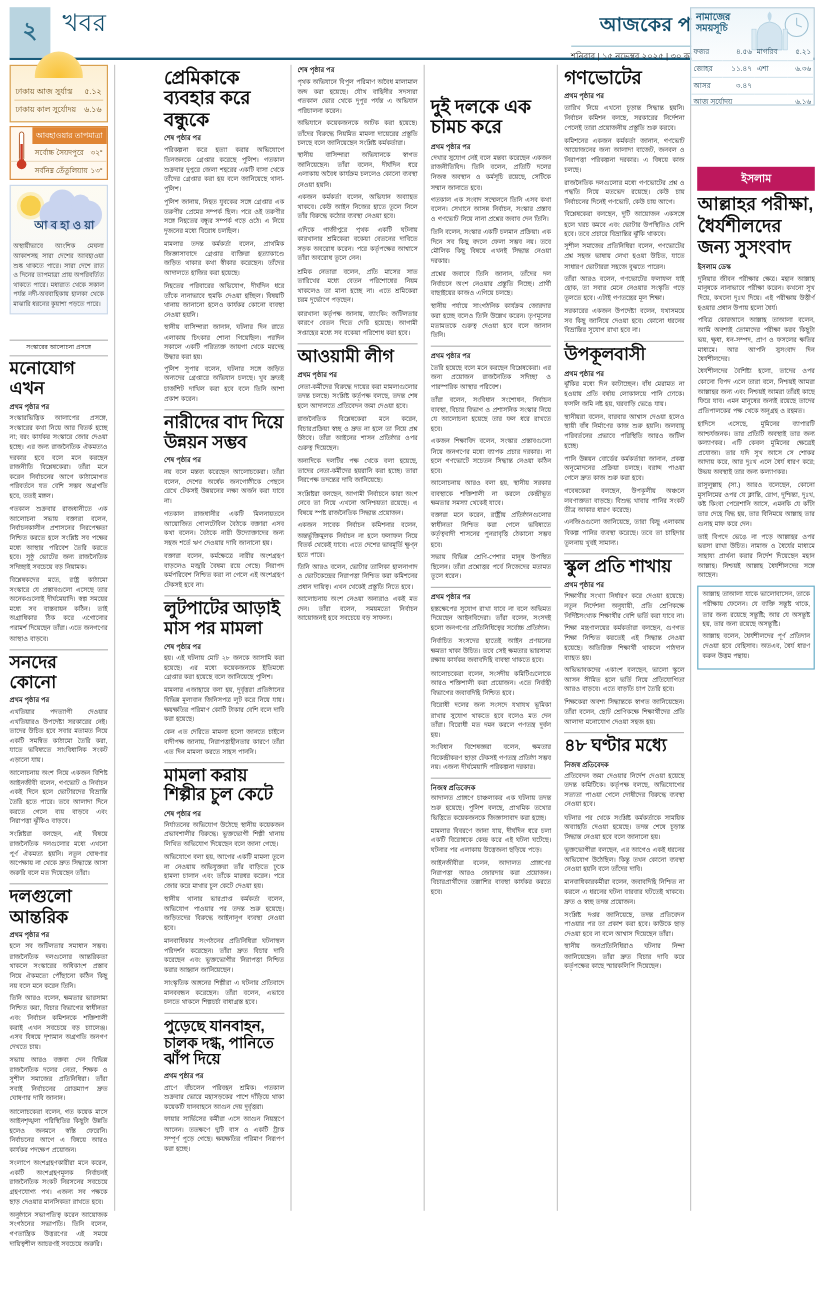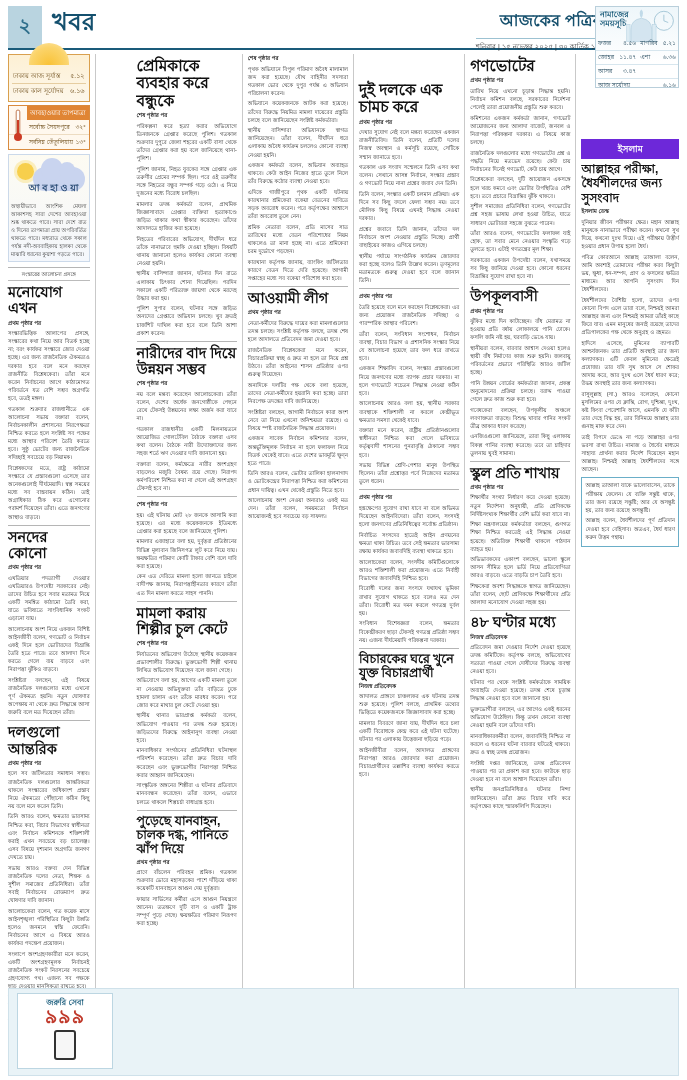--- a/index.html
+++ b/index.html
@@ -31,22 +31,22 @@
     width: 34px;
     background: #b9d4e0;
     display: flex;
     align-items: center;
     justify-content: center;
     font-size: 19px;
     color: #2f6f8c;
     font-weight: bold;
   }
   .section-name {
-    font-size: 24px;
-    font-weight: bold;
+    font-size: 20px;
+    font-weight: normal;
     color: #14506e;
     padding: 4px 0 0 10px;
     letter-spacing: .5px;
     line-height: 1;
   }
   .masthead-mid { flex: 1; }
   .paper-brand {
     text-align: right;
     padding-right: 6px;
     padding-top: 2px;
@@ -61,29 +61,28 @@
     font-size: 7px;
     color: #333;
     margin-top: 3px;
     border-top: 1px solid #9cc2d2;
     padding-top: 2px;
     display: inline-block;
   }
 
   
   .prayer-widget {
-    width: 84px;
+    width: 104px;
     border: 1px solid #b9cfdb;
     position: absolute;
     right: 0px;
     top: 0px;
     height: 82px;
     background: linear-gradient(180deg,#eef6fa 0%, #ffffff 70%);
     overflow: hidden;
-    font-family: Liberation Serif, serif;
   }
   .prayer-title {
     font-size: 8px;
     color: #1a5b7a;
     font-weight: bold;
     padding: 3px 0 0 4px;
     line-height: 1.15;
     position: relative;
     z-index: 3;
     text-shadow: 0 0 2px #fff;
@@ -178,21 +177,21 @@
     padding: 1.5px 3px 1.5px 20px;
     border-bottom: 1px solid #eddcc2;
   }
   .temp-row:last-child { border-bottom: none; }
 
   .weather-box {
     border: 1px solid #cbd9ea;
     background: linear-gradient(180deg,#fdfbf2 0%,#f4f7fc 100%);
     padding: 2px;
     position: relative;
-    margin-bottom: 5px;
+    margin-bottom: 21px;
     min-height: 52px;
   }
   .cloud {
     position: absolute;
     right: 4px; top: 12px;
     width: 52px; height: 24px;
     background: #c9d4ef;
     border-radius: 16px;
   }
   .cloud:before {
@@ -250,30 +249,30 @@
     text-align: justify;
     color: #1c1c1c;
     hyphens: auto;
     word-spacing: .3px;
   }
   .body p { margin-bottom: 2.5px; }
   .rule { border-top: 1px solid #b5b5b5; margin: 4px 0 3px; }
 
   
   .sec-head {
-    background: #6d28d9;
+    background: #be185d;
     color: #fff;
     font-size: 9px;
     text-align: center;
     padding: 2.5px 0;
     font-weight: bold;
     margin: 3px 0 3px 0;
   }
   .islam-hl {
-    font-size: 12px;
+    font-size: 15px;
     font-weight: bold;
     line-height: 1.2;
     margin-bottom: 2px;
   }
   .box-frame {
     border: 1px solid #6aaec8;
     padding: 3px;
     margin-top: 4px;
   }
 
@@ -470,20 +469,21 @@
         <div class="body">
           <p>নয় বলে মন্তব্য করেছেন আলোচকেরা। তাঁরা বলেন, দেশের অর্ধেক জনগোষ্ঠীকে পেছনে রেখে টেকসই উন্নয়নের লক্ষ্য অর্জন করা যাবে না।</p>
           <p>গতকাল রাজধানীর একটি মিলনায়তনে আয়োজিত গোলটেবিল বৈঠকে বক্তারা এসব কথা বলেন। বৈঠকে নারী উদ্যোক্তাদের জন্য সহজ শর্তে ঋণ দেওয়ার দাবি জানানো হয়।</p>
           <p>বক্তারা বলেন, কর্মক্ষেত্রে নারীর অংশগ্রহণ বাড়লেও মজুরি বৈষম্য রয়ে গেছে। নিরাপদ কর্মপরিবেশ নিশ্চিত করা না গেলে এই অংশগ্রহণ টেকসই হবে না।</p>
         </div>
       </div>
 
       <div class="rule"></div>
 
       <div>
+        <h2 class="hl">লুটপাটের আড়াই মাস পর মামলা</h2>
         <div class="byline">শেষ পৃষ্ঠার পর</div>
         <div class="body">
           <p>হয়। এই ঘটনায় মোট ২৮ জনকে আসামি করা হয়েছে। এর মধ্যে কয়েকজনকে ইতিমধ্যে গ্রেপ্তার করা হয়েছে বলে জানিয়েছে পুলিশ।</p>
           <p>মামলার এজাহারে বলা হয়, দুর্বৃত্তরা প্রতিষ্ঠানের বিভিন্ন মূল্যবান জিনিসপত্র লুট করে নিয়ে যায়। ক্ষয়ক্ষতির পরিমাণ কোটি টাকার বেশি বলে দাবি করা হয়েছে।</p>
           <p>কেন এত দেরিতে মামলা হলো জানতে চাইলে বাদীপক্ষ জানায়, নিরাপত্তাহীনতার কারণে তাঁরা এত দিন মামলা করতে সাহস পাননি।</p>
         </div>
       </div>
 
       <div class="rule"></div>
 
@@ -582,21 +582,20 @@
           <p>নির্বাচিত সংসদের হাতেই আইন প্রণয়নের ক্ষমতা থাকা উচিত। তবে সেই ক্ষমতার ভারসাম্য রক্ষায় কার্যকর জবাবদিহি ব্যবস্থা থাকতে হবে।</p>
           <p>আলোচকেরা বলেন, সংসদীয় কমিটিগুলোকে আরও শক্তিশালী করা প্রয়োজন। এতে নির্বাহী বিভাগের জবাবদিহি নিশ্চিত হবে।</p>
           <p>বিরোধী দলের জন্য সংসদে যথাযথ ভূমিকা রাখার সুযোগ থাকতে হবে বলেও মত দেন তাঁরা। বিরোধী মত দমন করলে গণতন্ত্র দুর্বল হয়।</p>
           <p>সংবিধান বিশেষজ্ঞরা বলেন, ক্ষমতার বিকেন্দ্রীকরণ ছাড়া টেকসই গণতন্ত্র প্রতিষ্ঠা সম্ভব নয়। এজন্য দীর্ঘমেয়াদি পরিকল্পনা দরকার।</p>
         </div>
       </div>
 
       <div class="rule"></div>
 
       <div>
-        <h2 class="hl small">বিচারকের ঘরে খুনে যুক্ত বিচারপ্রার্থী</h2>
         <div class="byline">নিজস্ব প্রতিবেদক</div>
         <div class="body">
           <p>আদালত প্রাঙ্গণে চাঞ্চল্যকর এক ঘটনায় তদন্ত শুরু হয়েছে। পুলিশ বলছে, প্রাথমিক তথ্যের ভিত্তিতে কয়েকজনকে জিজ্ঞাসাবাদ করা হচ্ছে।</p>
           <p>মামলার বিবরণে জানা যায়, দীর্ঘদিন ধরে চলা একটি বিরোধকে কেন্দ্র করে এই ঘটনা ঘটেছে। ঘটনার পর এলাকায় উত্তেজনা ছড়িয়ে পড়ে।</p>
           <p>আইনজীবীরা বলেন, আদালত প্রাঙ্গণের নিরাপত্তা আরও জোরদার করা প্রয়োজন। বিচারপ্রার্থীদের তল্লাশির ব্যবস্থা কার্যকর করতে হবে।</p>
         </div>
       </div>
     </div>
 
     <div class="vrule"></div>
@@ -675,24 +674,14 @@
       </div>
       <div class="box-frame">
         <div class="body">
           <p>আল্লাহ তাআলা যাকে ভালোবাসেন, তাকে পরীক্ষায় ফেলেন। যে ব্যক্তি সন্তুষ্ট থাকে, তার জন্য রয়েছে সন্তুষ্টি; আর যে অসন্তুষ্ট হয়, তার জন্য রয়েছে অসন্তুষ্টি।</p>
           <p>আল্লাহ বলেন, ধৈর্যশীলদের পূর্ণ প্রতিদান দেওয়া হবে বেহিসাব। অতএব, ধৈর্য ধারণ করুন উত্তম পন্থায়।</p>
         </div>
       </div>
     </div>
   </div>
 
-  <div class="ad-zone">
-    <div class="ad-inner">
-      <div class="ad-title">
-        <span>জরুরি</span>
-        <span>সেবা</span>
-      </div>
-      <div class="ad-num">৯৯৯</div>
-      <div class="ad-phone"></div>
-    </div>
-  </div>
 
 </div>
 
 </body></html>

